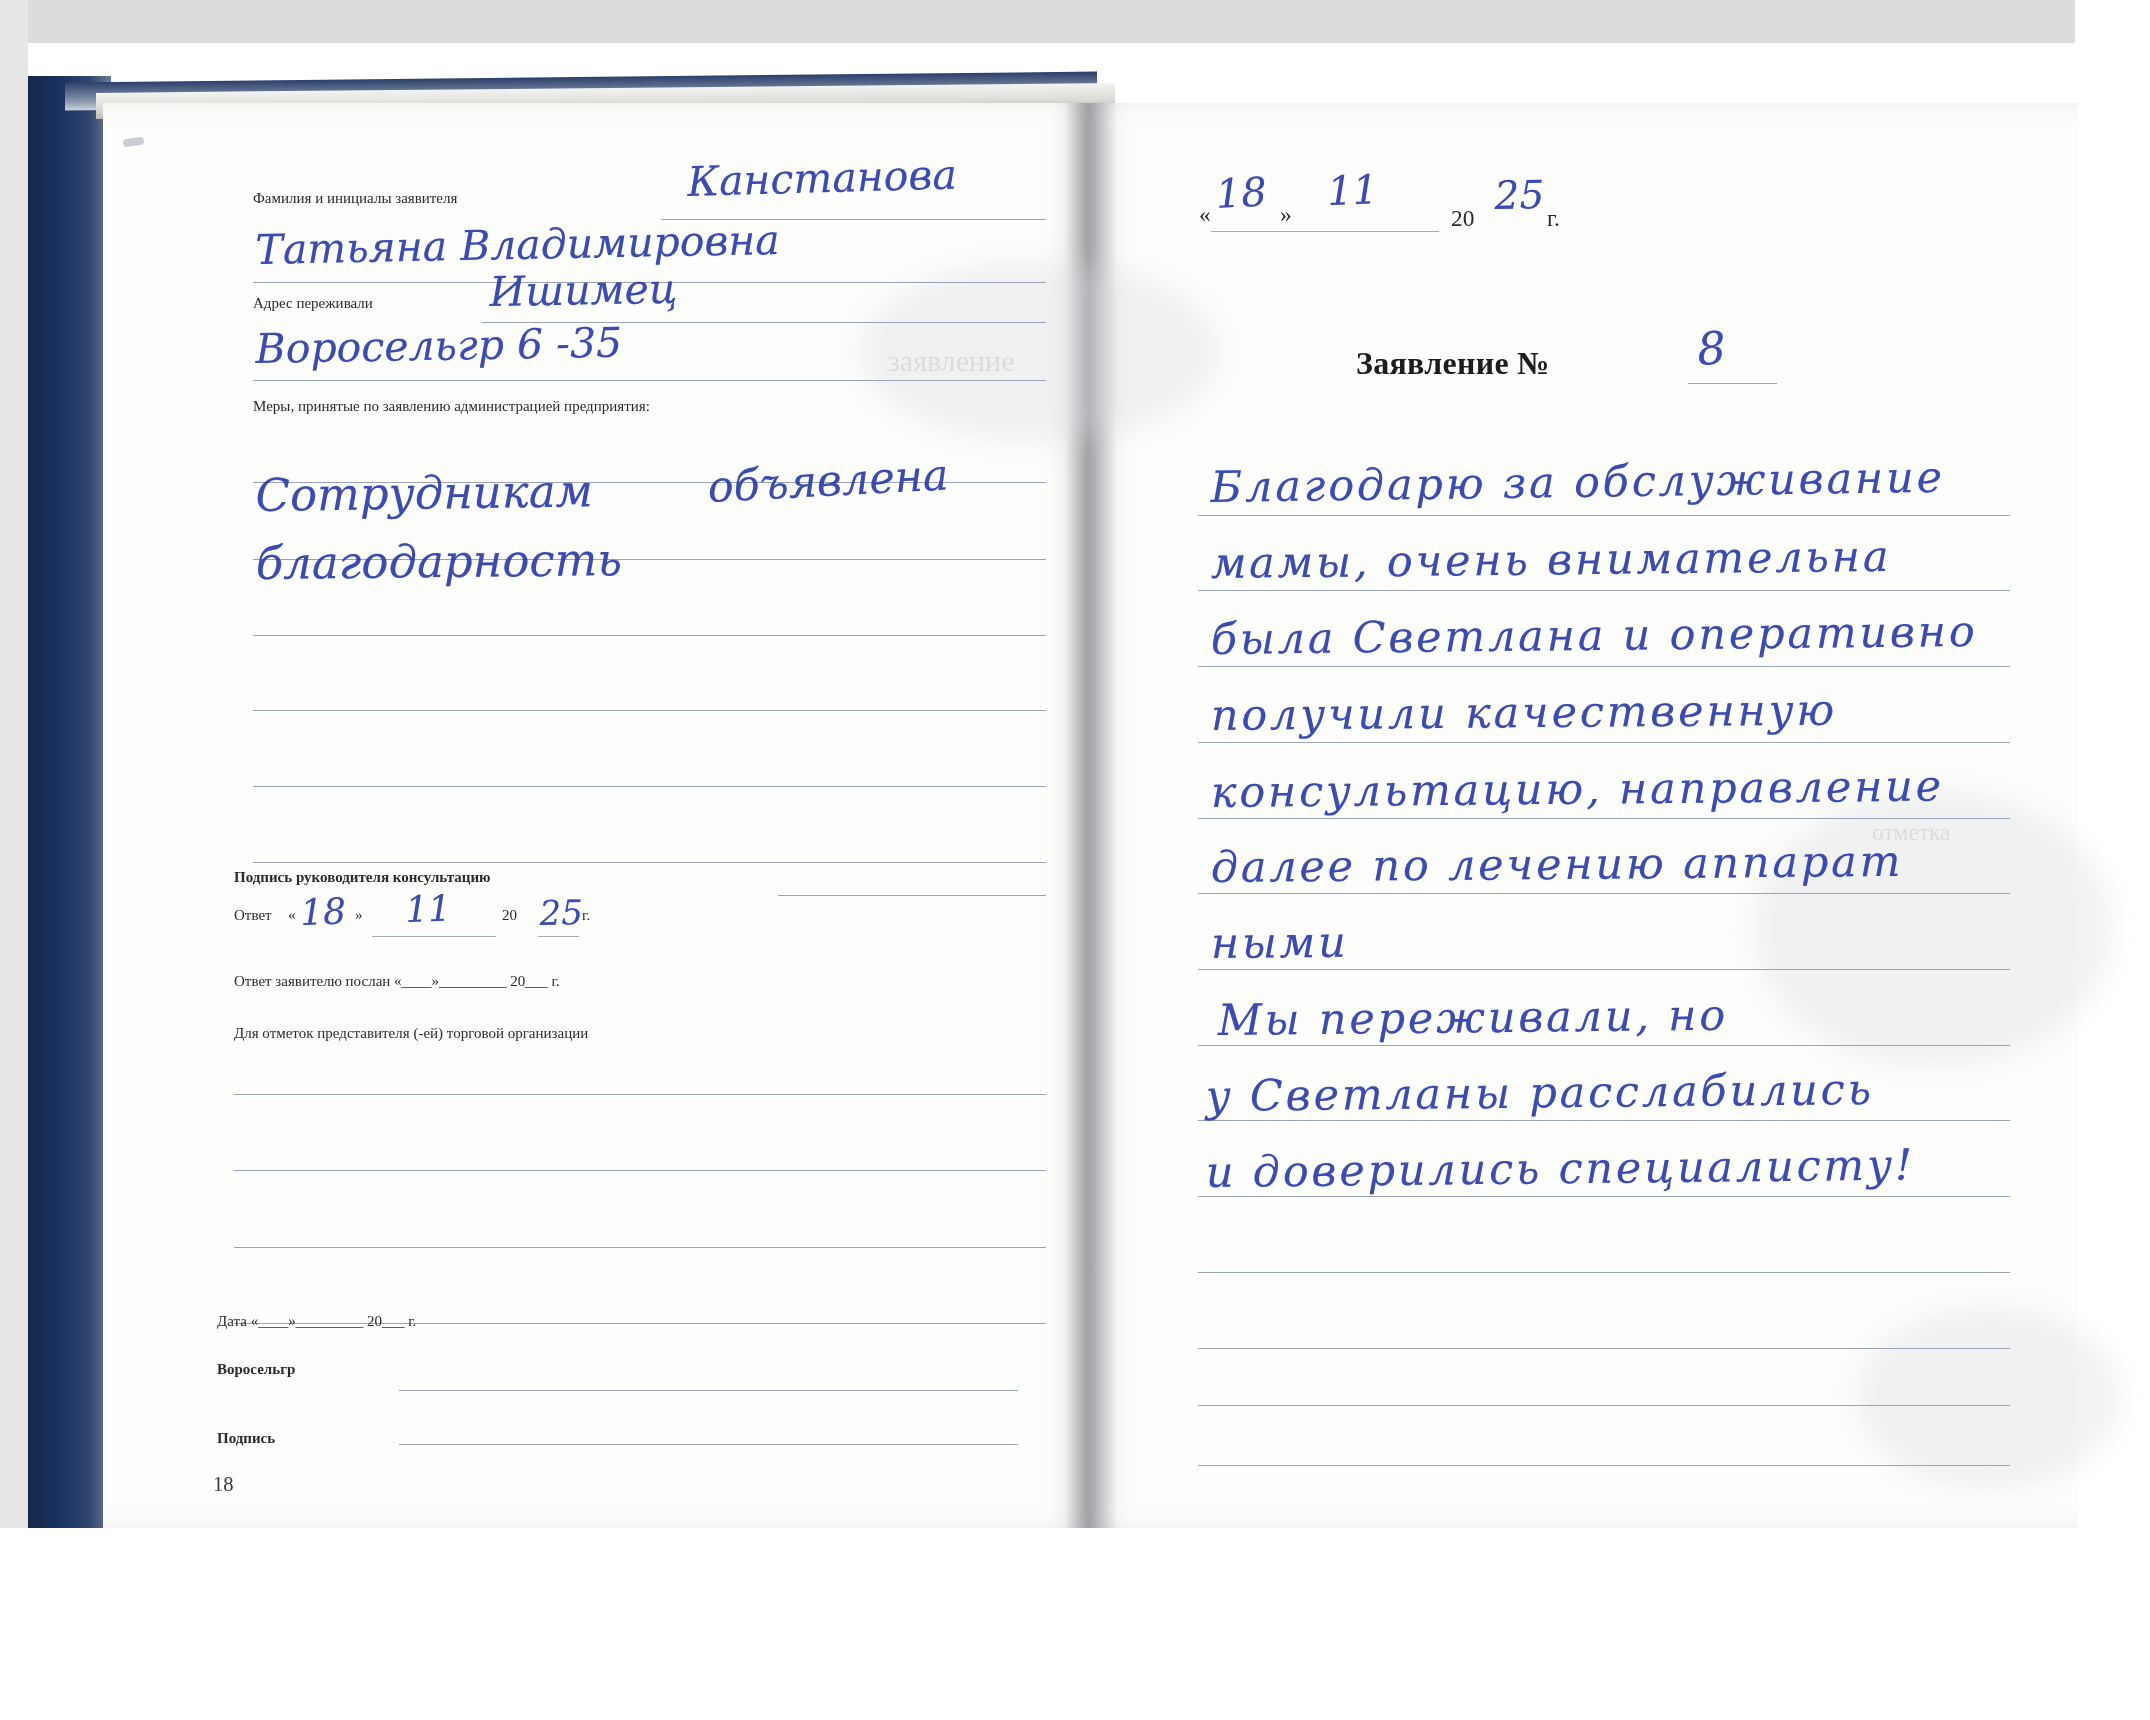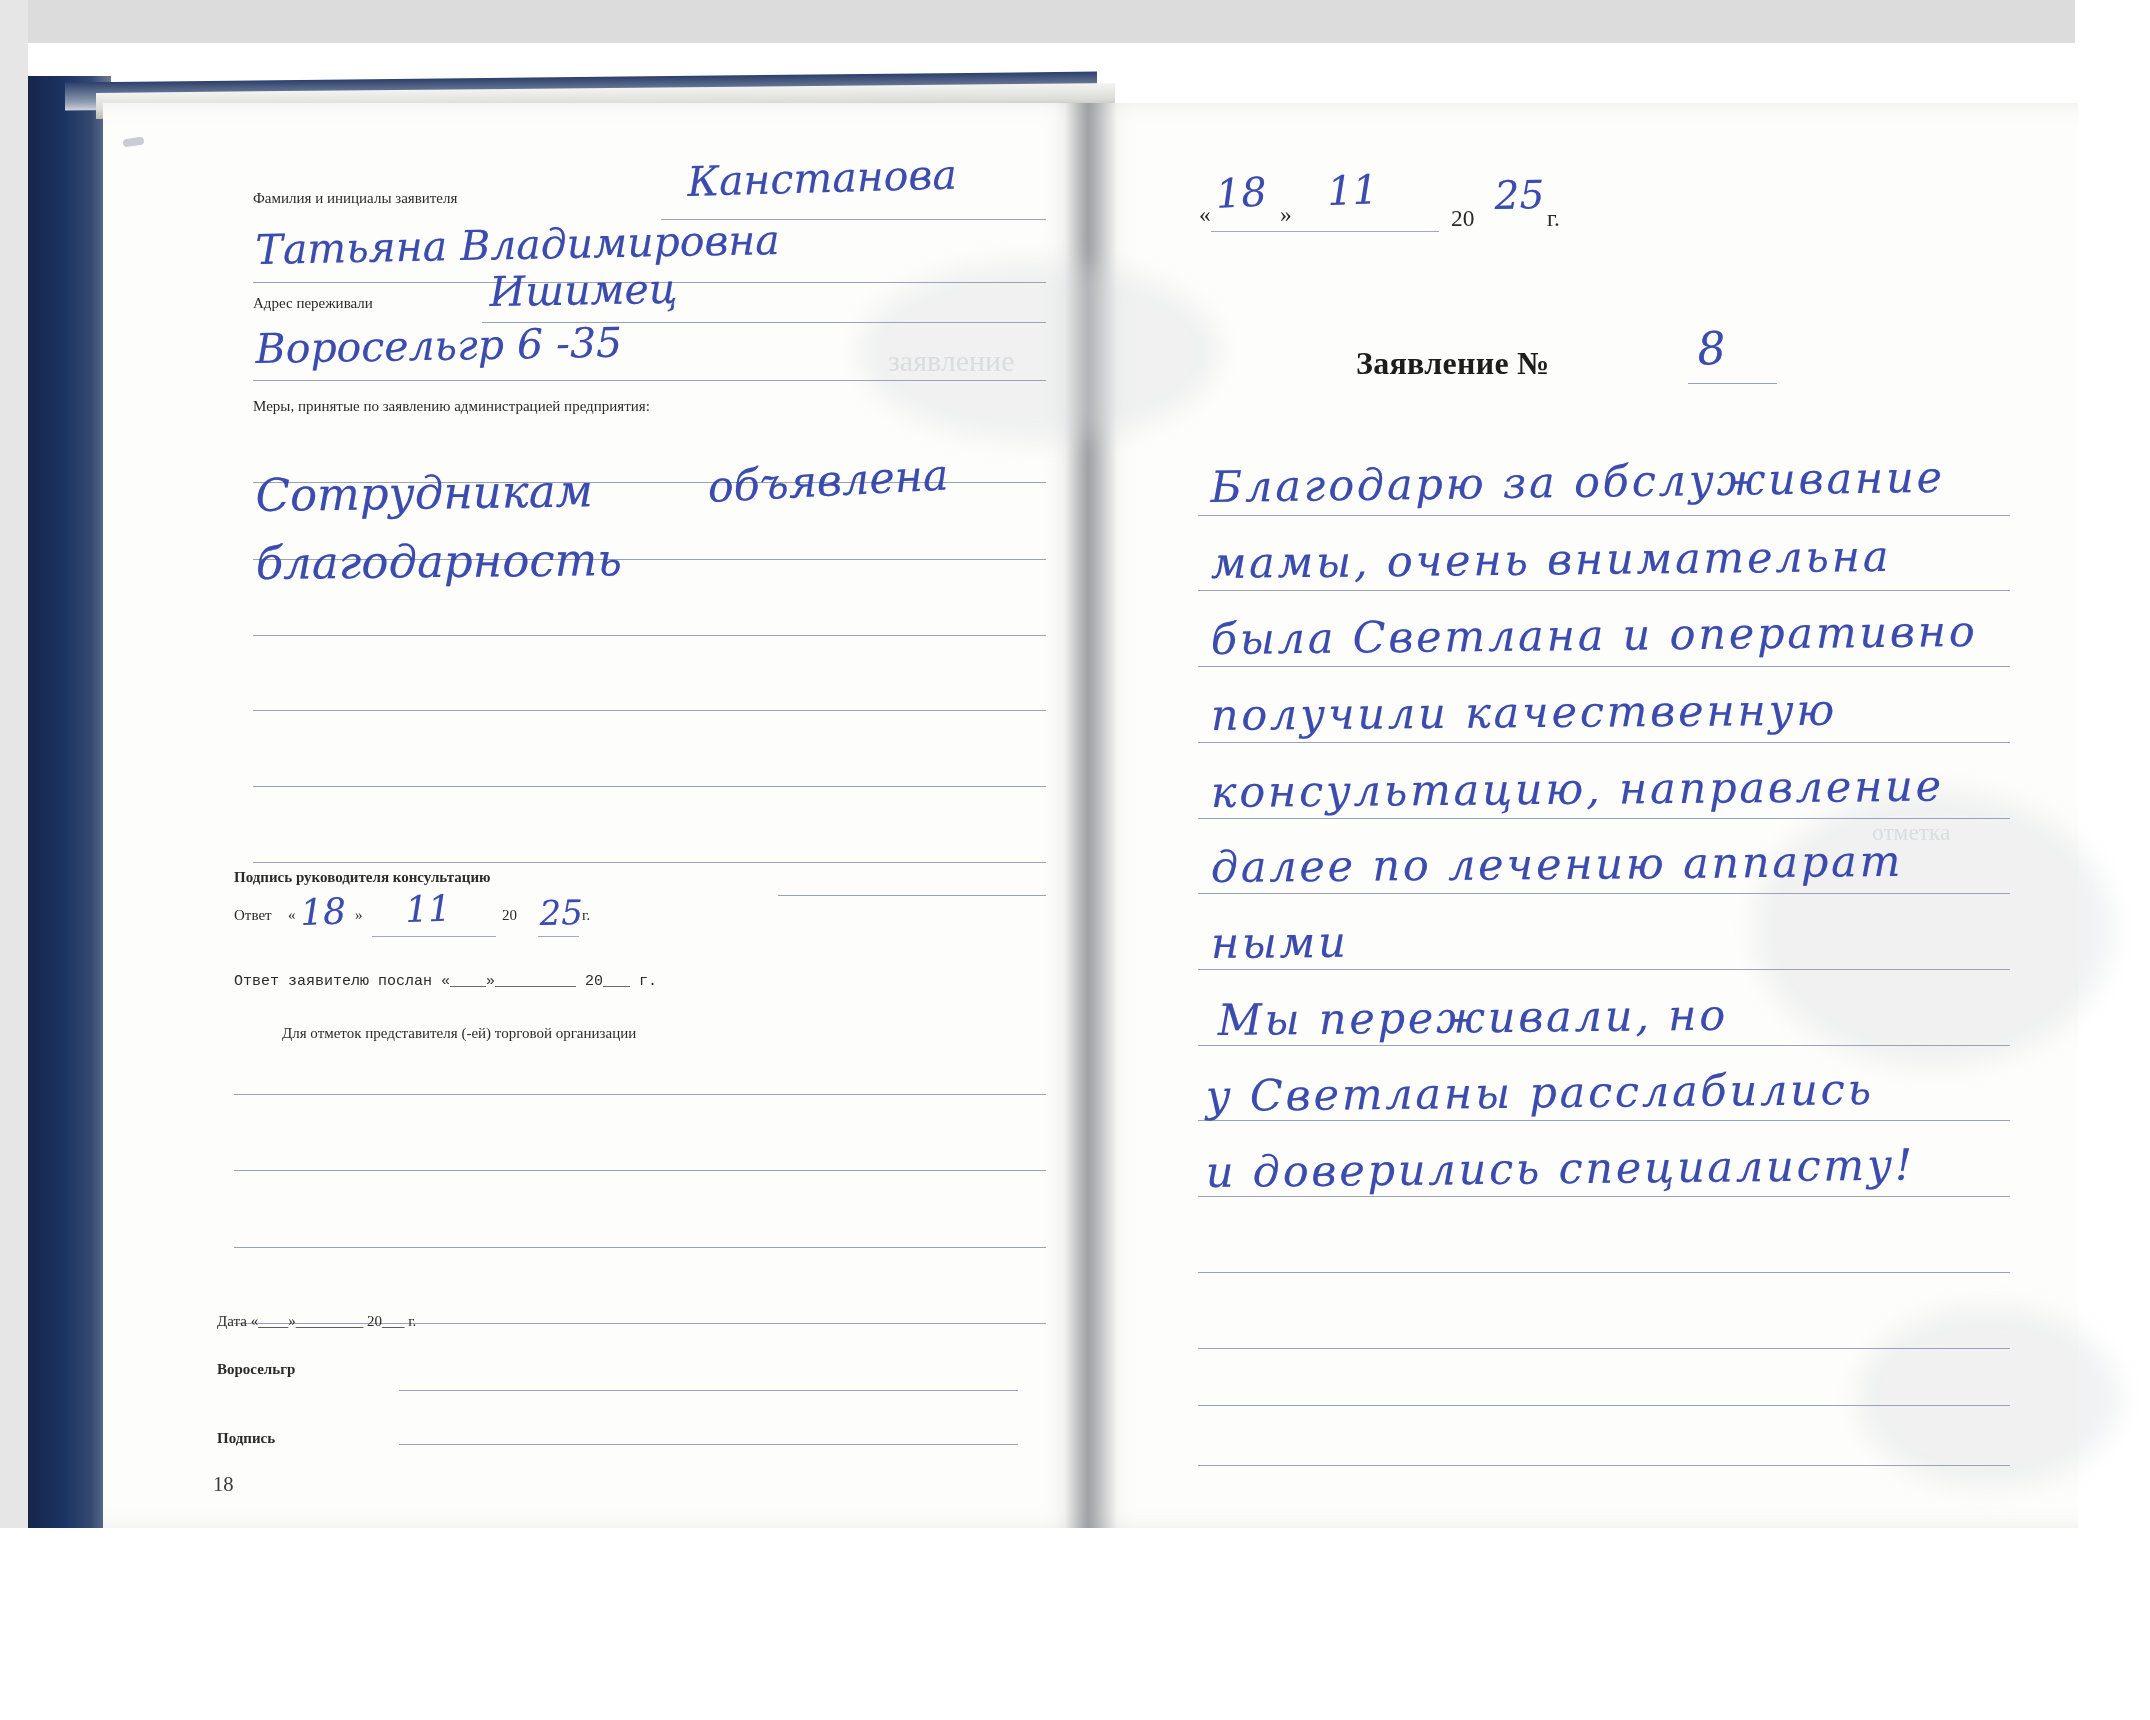--- a/index.html
+++ b/index.html
@@ -205,23 +205,23 @@
   <div class="form-label" style="left:288px; top:907px;">«</div>
   <div class="hw med" style="left:301px; top:892px; font-size:36px; transform:rotate(-2deg);">18</div>
   <div class="form-label" style="left:355px; top:907px;">»</div>
   <div class="rule thin" style="left:372px; top:936px; width:124px;"></div>
   <div class="hw med" style="left:406px; top:889px; font-size:36px; transform:rotate(-2deg);">11</div>
   <div class="form-label" style="left:502px; top:907px;">20</div>
   <div class="rule thin" style="left:538px; top:936px; width:41px;"></div>
   <div class="hw med" style="left:540px; top:893px; font-size:34px; transform:rotate(-1deg);">25</div>
   <div class="form-label" style="left:582px; top:907px;">г.</div>
 
-  <div class="form-label" style="left:234px; top:973px;font-family:Liberation Mono, monospace;">Ответ заявителю послан «____»_________ 20___ г.</div>
-
-  <div class="form-label" style="left:234px; top:1025px;margin-left:48px;">Для отметок представителя (-ей) торговой организации</div>
+  <div class="form-label" style="left:234px; top:973px;">Ответ заявителю послан «____»_________ 20___ г.</div>
+
+  <div class="form-label" style="left:234px; top:1025px;">Для отметок представителя (-ей) торговой организации</div>
 
   <div class="rule" style="left:234px; top:1094px; width:812px;"></div>
   <div class="rule" style="left:234px; top:1170px; width:812px;"></div>
   <div class="rule" style="left:234px; top:1247px; width:812px;"></div>
   <div class="rule" style="left:234px; top:1323px; width:812px;"></div>
 
   <div class="form-label" style="left:217px; top:1313px;">Дата «____»_________ 20___ г.</div>
 
   <div class="form-label bold" style="left:217px; top:1361px;">Воросельгр</div>
   <div class="rule" style="left:399px; top:1390px; width:619px;"></div>

